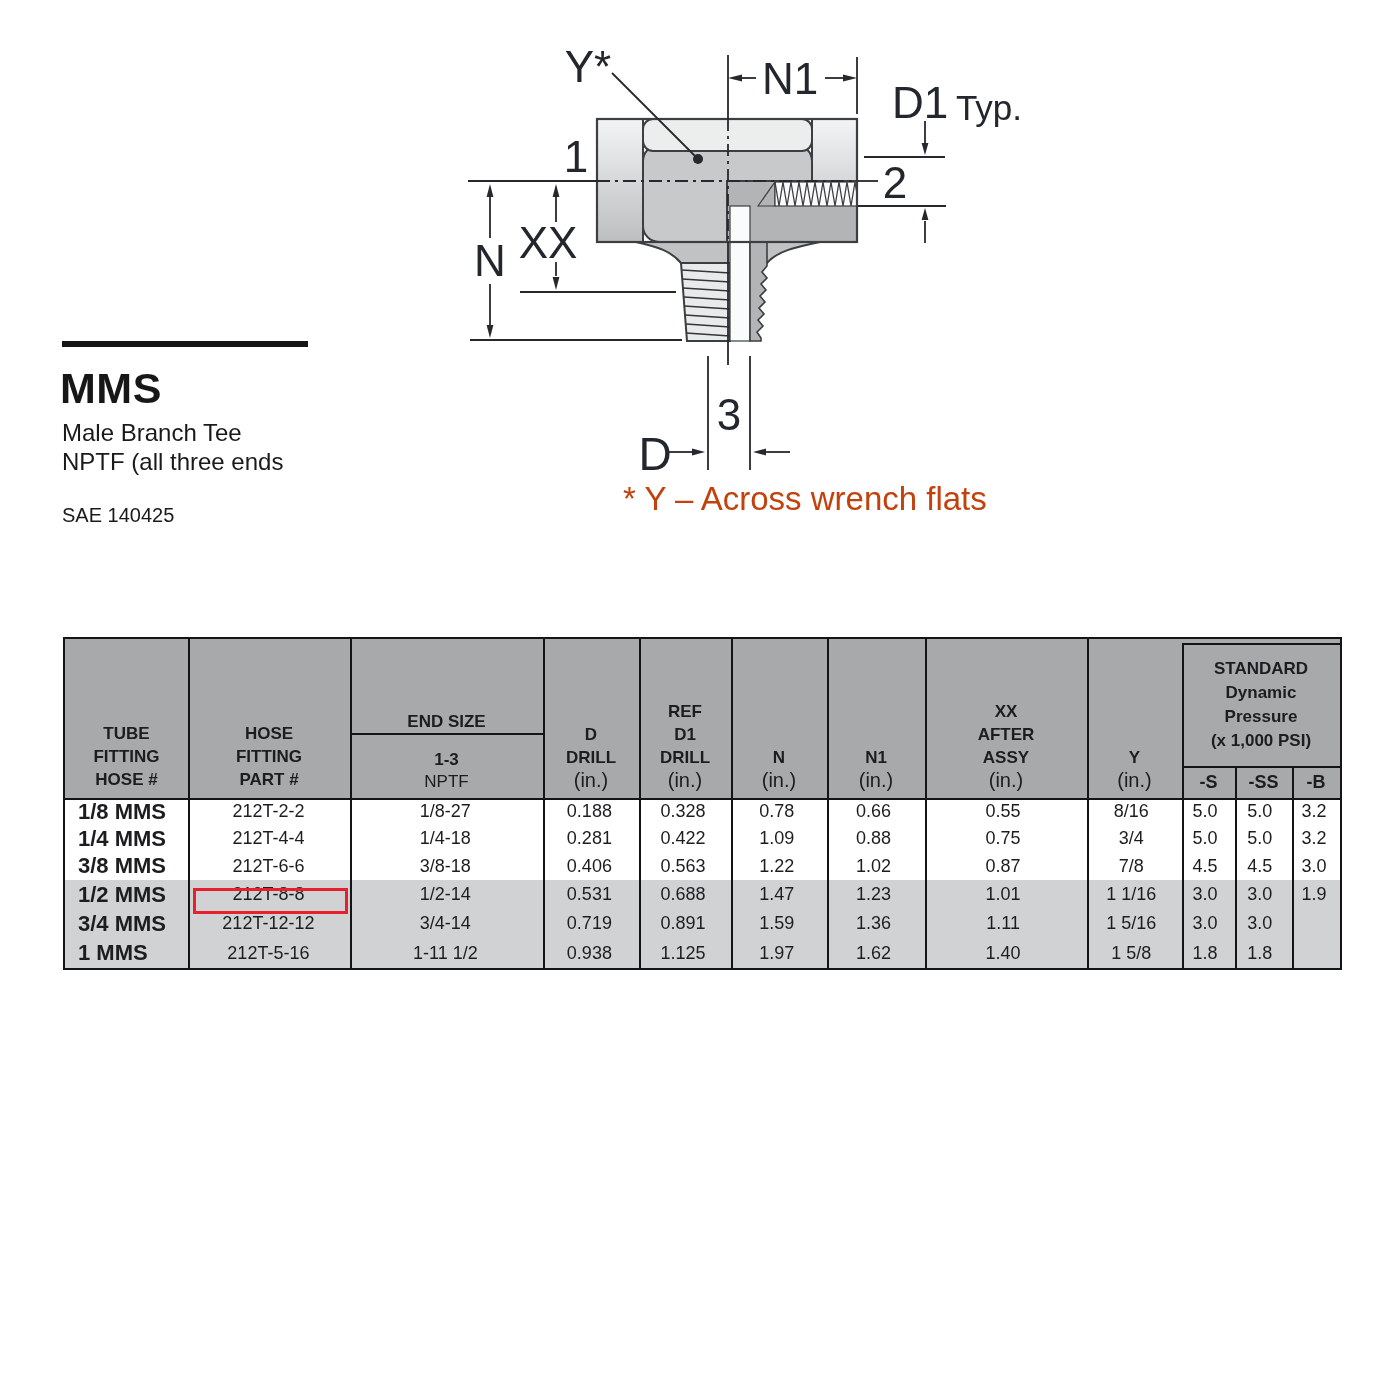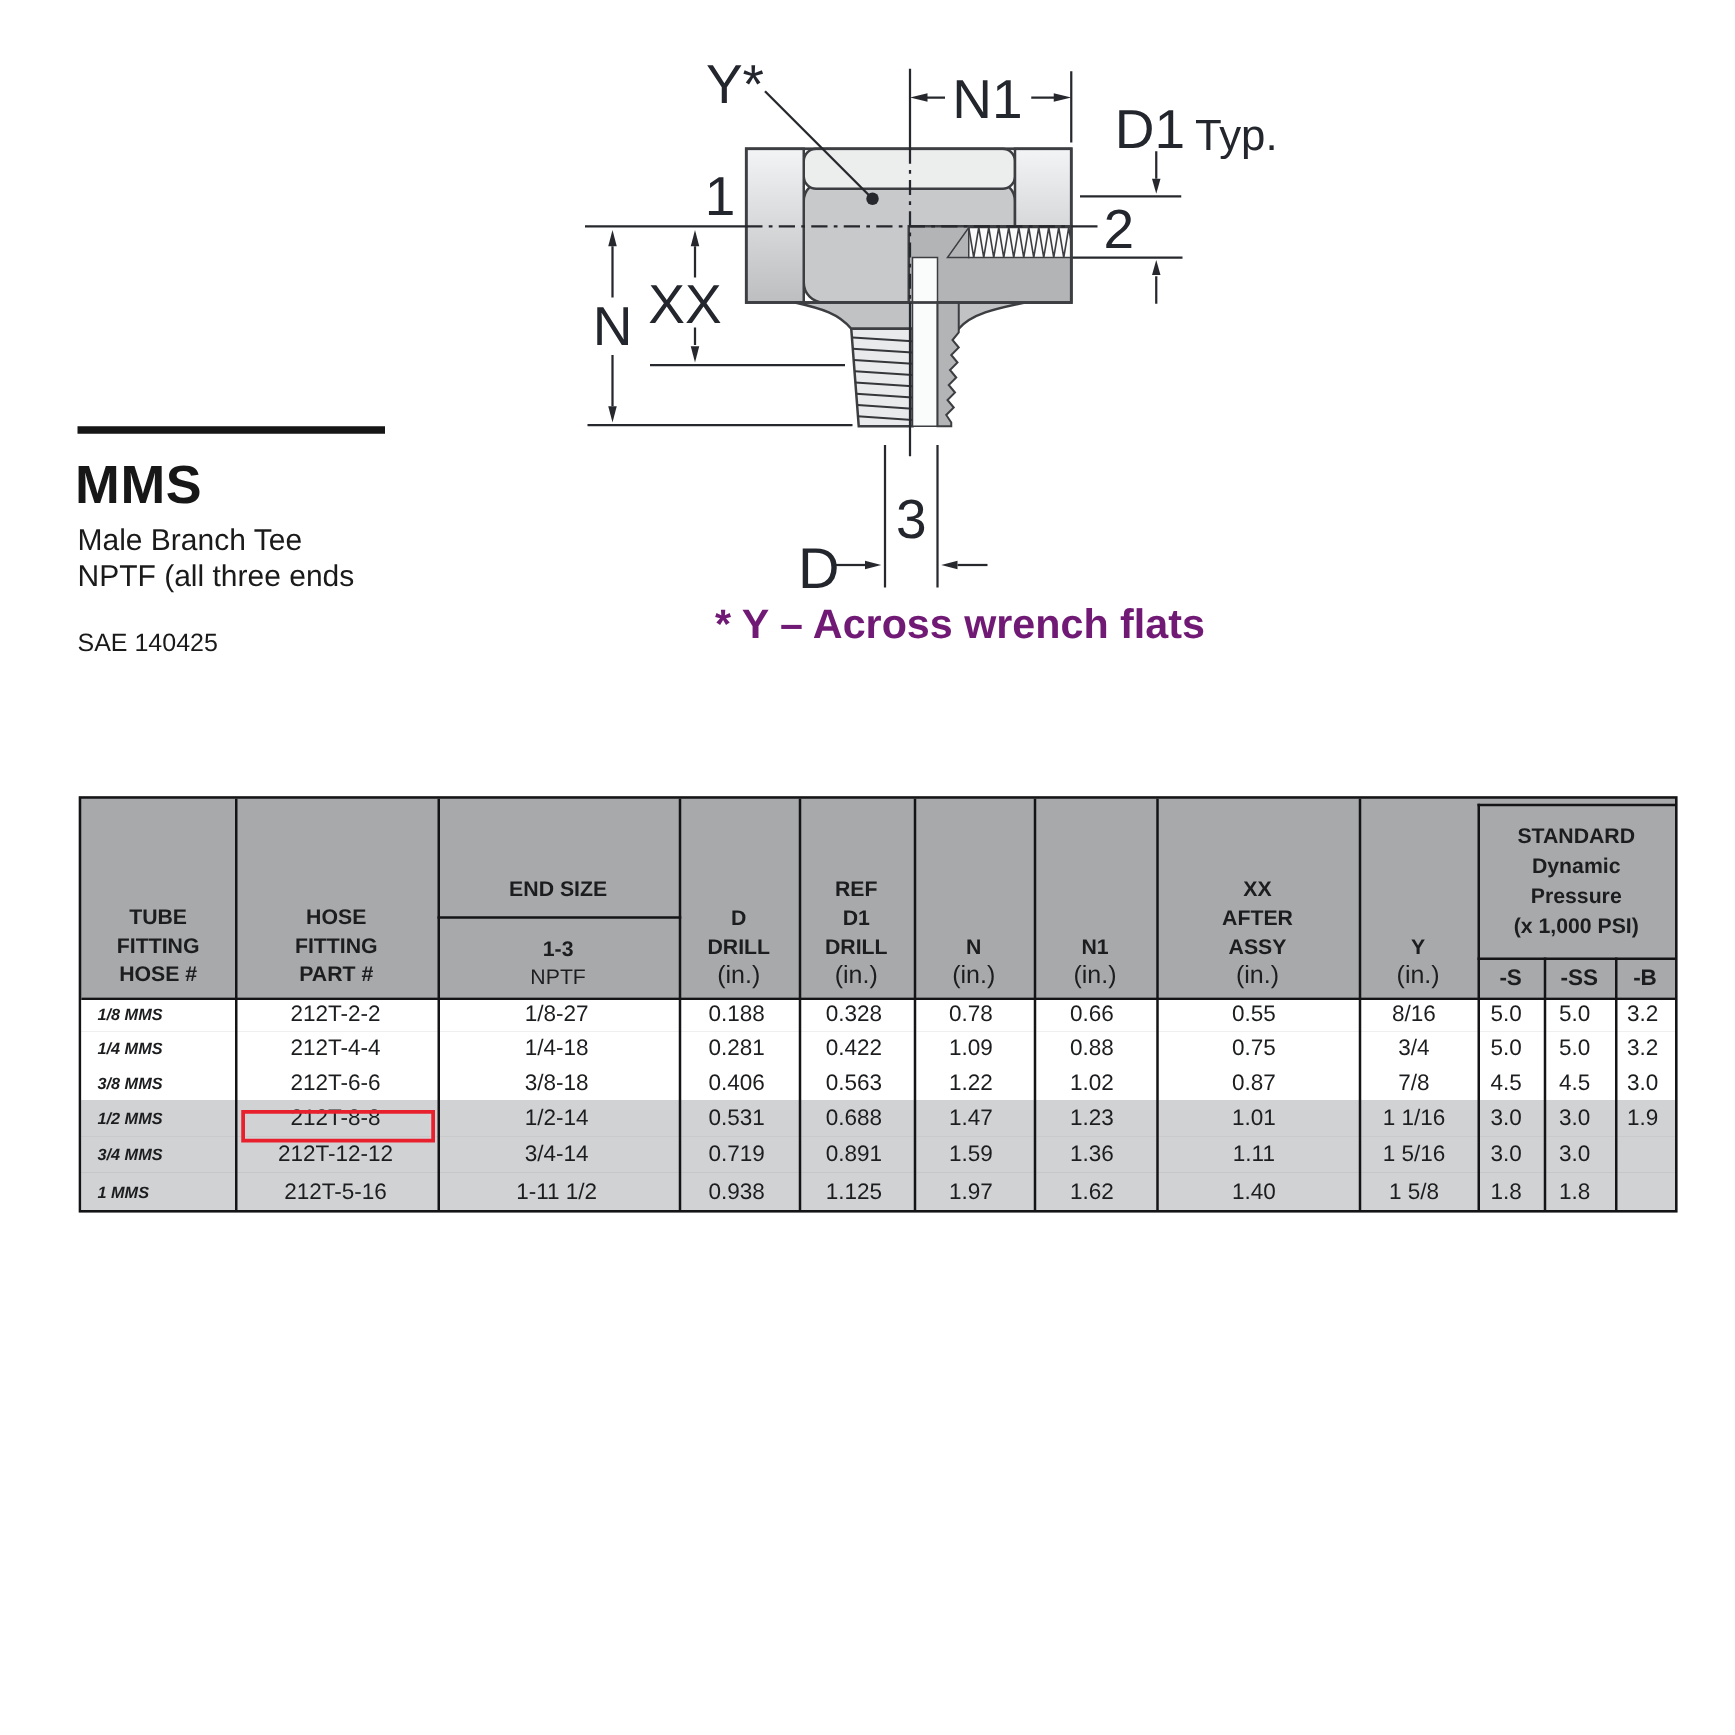--- a/index.html
+++ b/index.html
@@ -10,50 +10,50 @@
   
   .rule   { position:absolute; left:62px; top:341px; width:246px; height:6px; background:#161616; }
   .ptitle1{ position:absolute; left:60px; top:364px; font-size:43px; font-weight:bold; letter-spacing:.5px; color:#171717; }
   .psub1  { position:absolute; left:62px; top:419px; font-size:24px; color:#1a1a1a; }
   .psub2  { position:absolute; left:62px; top:448px; font-size:24px; color:#1a1a1a; width:252px; white-space:nowrap; overflow:hidden; }
   .psae   { position:absolute; left:62px; top:504px; font-size:20px; color:#1a1a1a; }
 
   
   .diagram { position:absolute; left:430px; top:20px; width:660px; height:560px; }
   .diagram text { font-family:"Liberation Sans", sans-serif; fill:#23262c; }
-  .dcaption { position:absolute; left:572px; top:480px; font-size:33px; color:#701a75; white-space:nowrap;font-weight:bold; }
+  .dcaption { position:absolute; left:623px; top:480px; font-size:33px; color:#c2410c; white-space:nowrap; }
 
   
   .tbl { position:absolute; left:63px; top:637px; width:1279px; height:333px;
          border:2px solid #141416; background:#a7a9ab; }
   .vline { position:absolute; width:2px; background:#141416; top:0; bottom:0; }
   .hline { position:absolute; height:2px; background:#141416; }
 
   .thead { position:absolute; left:0; top:0; right:0; height:159px; }
   .hcell { position:absolute; top:0; height:159px; display:flex; flex-direction:column;
            justify-content:flex-end; align-items:center; padding-bottom:7px; }
   .hl    { font-weight:bold; font-size:17px; line-height:23px; text-align:center; white-space:pre-line; }
   .unit  { font-weight:normal; font-size:20px; line-height:22px; }
   .es-top{ position:absolute; left:0; right:0; top:0; height:94px; display:flex;
-           align-items:flex-end; justify-content:center; padding-bottom:11px;
+           align-items:flex-end; justify-content:center; padding-bottom:1px;
            font-weight:bold; font-size:17px; }
   .es-sub{ position:absolute; left:0; right:0; top:94px; height:65px; display:flex; flex-direction:column;
            justify-content:flex-end; align-items:center; padding-bottom:5px; font-size:17px; line-height:22px; }
   .es-sub .b { font-weight:bold; }
   .pg-title { position:absolute; left:0; right:0; top:4px; height:123px; display:flex;
               align-items:center; justify-content:center; text-align:center;
               font-weight:bold; font-size:17px; line-height:24px; white-space:pre-line; }
   .pg-sub   { position:absolute; left:0; right:0; top:127px; height:32px; display:flex; }
   .pg-sub div { display:flex; align-items:center; justify-content:center; font-weight:bold; font-size:18px; }
 
   .tbody { position:absolute; left:0; top:159px; right:0; bottom:0; }
   .trow  { display:flex; background:#ffffff; }
   .trow.shade { background:#d0d2d4; }
   .tc    { display:flex; align-items:center; justify-content:center; font-size:18px; white-space:nowrap; }
-  .tc.first { justify-content:flex-start; padding-left:13px; font-weight:bold; font-size:13px;font-style:italic; }
+  .tc.first { justify-content:flex-start; padding-left:13px; font-weight:bold; font-size:22px; }
   .w1{width:123px}.w2{width:162px}.w3{width:193px}.w4{width:96px}.w5{width:92px}.w6{width:96px}
   .w7{width:98px}.w8{width:162px}.w9{width:95px}.w10{width:53px}.w11{width:57px}.w12{width:52px}
 
   .redbox { position:absolute; left:128px; top:249px; width:155px; height:26px;
             border:3px solid #e8202e; }
 </style>
 </head>
 <body>
 
 <svg class="diagram" viewBox="430 20 660 560" xmlns="http://www.w3.org/2000/svg">

